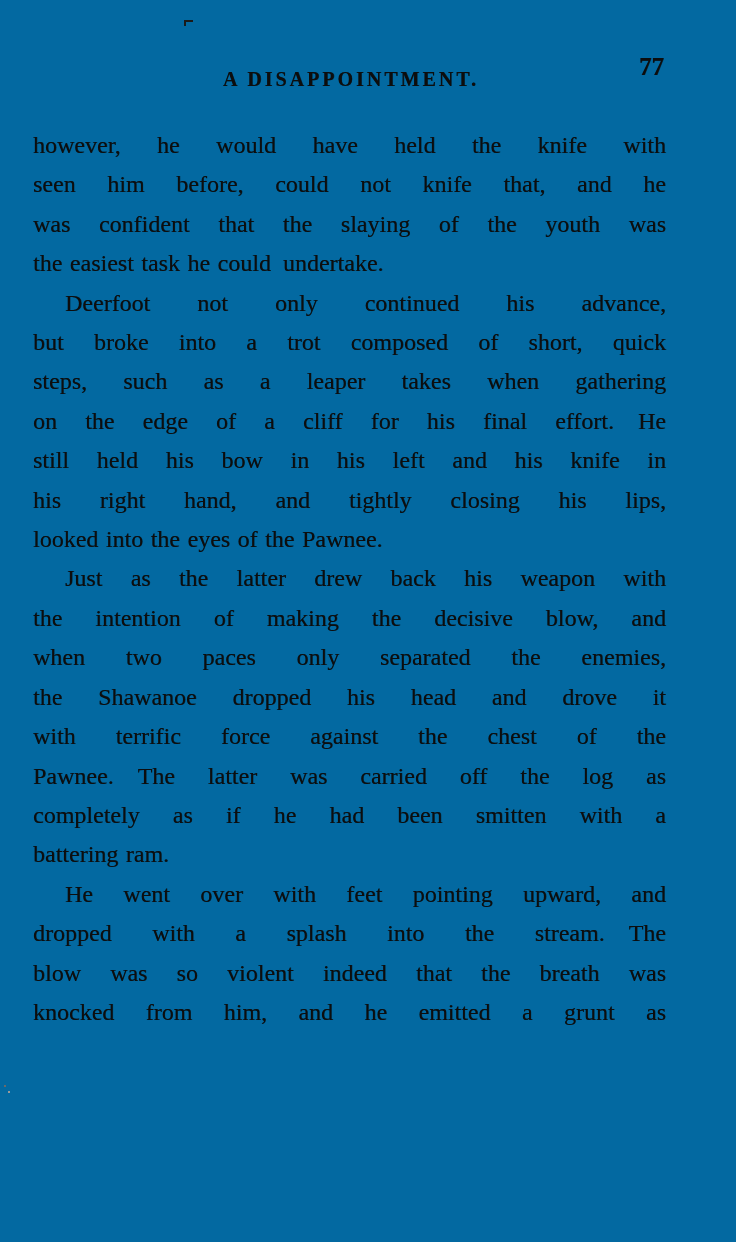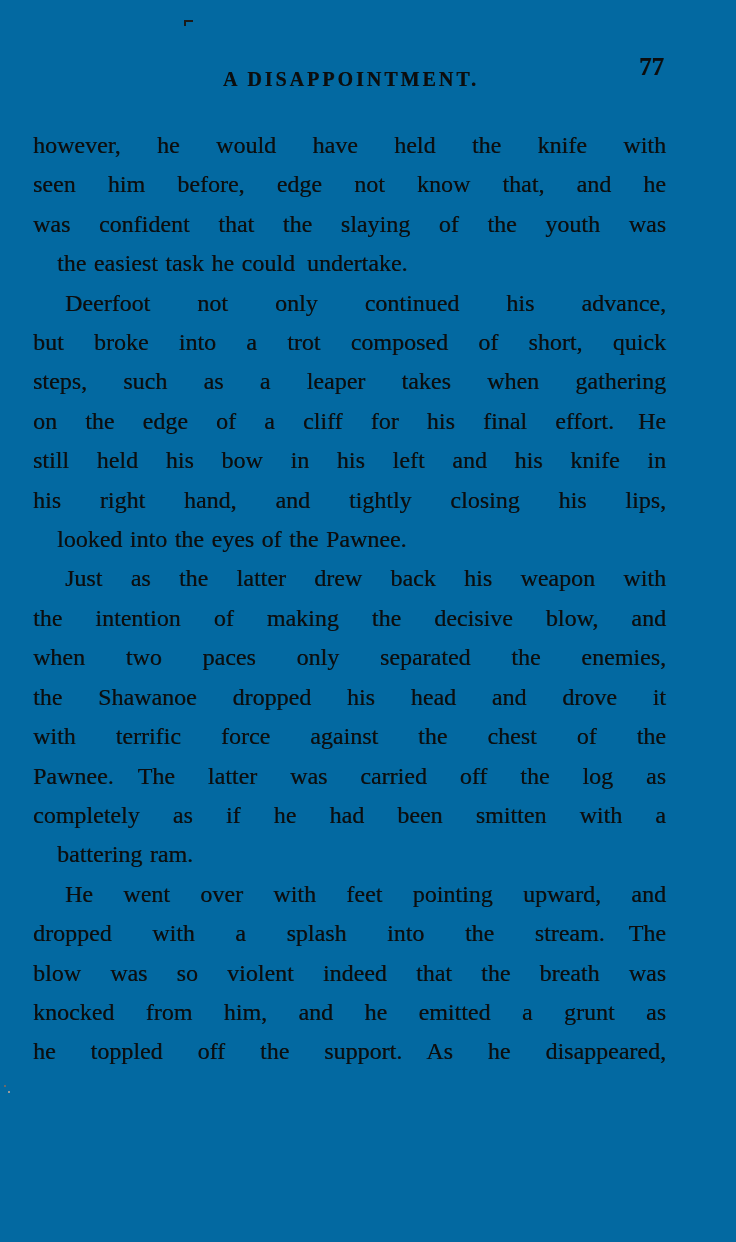--- a/index.html
+++ b/index.html
@@ -48,21 +48,21 @@
     word-spacing: 1.5px;
   }
   .para { margin: 0; padding: 0; }
   .line {
     display: block;
     text-align: justify;
     text-align-last: justify;
     white-space: normal;
   }
   .line.indent { text-indent: 32px; }
-  .line.end { text-align-last: left; margin-left: 24px; }
+  .line.end { text-align-last: left; }
   
   .artifact-dash {
     position: absolute;
     left: 184px; top: 20px;
     width: 9px; height: 6px;
     border-top: 2.5px solid #1a1a1a;
     border-left: 2.5px solid #1a1a1a;
     box-sizing: border-box;
   }
   .artifact-speck {
@@ -83,21 +83,21 @@
 
   <header class="running-head">
     <span class="chapter-title">A DISAPPOINTMENT.</span>
     <span class="page-number">77</span>
   </header>
 
   <main class="text-block">
 
     <p class="para">
       <span class="line">however, he would have held the knife with</span>
-      <span class="line">seen him before, edge not know that, and he</span>
+      <span class="line">seen him before, could not knife that, and he</span>
       <span class="line">was confident that the slaying of the youth was</span>
       <span class="line end">the easiest task he could undertake.</span>
     </p>
 
     <p class="para">
       <span class="line indent">Deerfoot not only continued his advance,</span>
       <span class="line">but broke into a trot composed of short, quick</span>
       <span class="line">steps, such as a leaper takes when gathering</span>
       <span class="line">on the edge of a cliff for his final effort.  He</span>
       <span class="line">still held his bow in his left and his knife in</span>
@@ -114,20 +114,19 @@
       <span class="line">Pawnee.  The latter was carried off the log as</span>
       <span class="line">completely as if he had been smitten with a</span>
       <span class="line end">battering ram.</span>
     </p>
 
     <p class="para">
       <span class="line indent">He went over with feet pointing upward, and</span>
       <span class="line">dropped with a splash into the stream.  The</span>
       <span class="line">blow was so violent indeed that the breath was</span>
       <span class="line">knocked from him, and he emitted a grunt as</span>
-      <span class="line">he toppled off the support.  As he disappeared,</span>
     </p>
 
   </main>
 
   <div class="artifact-speck"></div>
 
 </div>
 
 </body></html>

